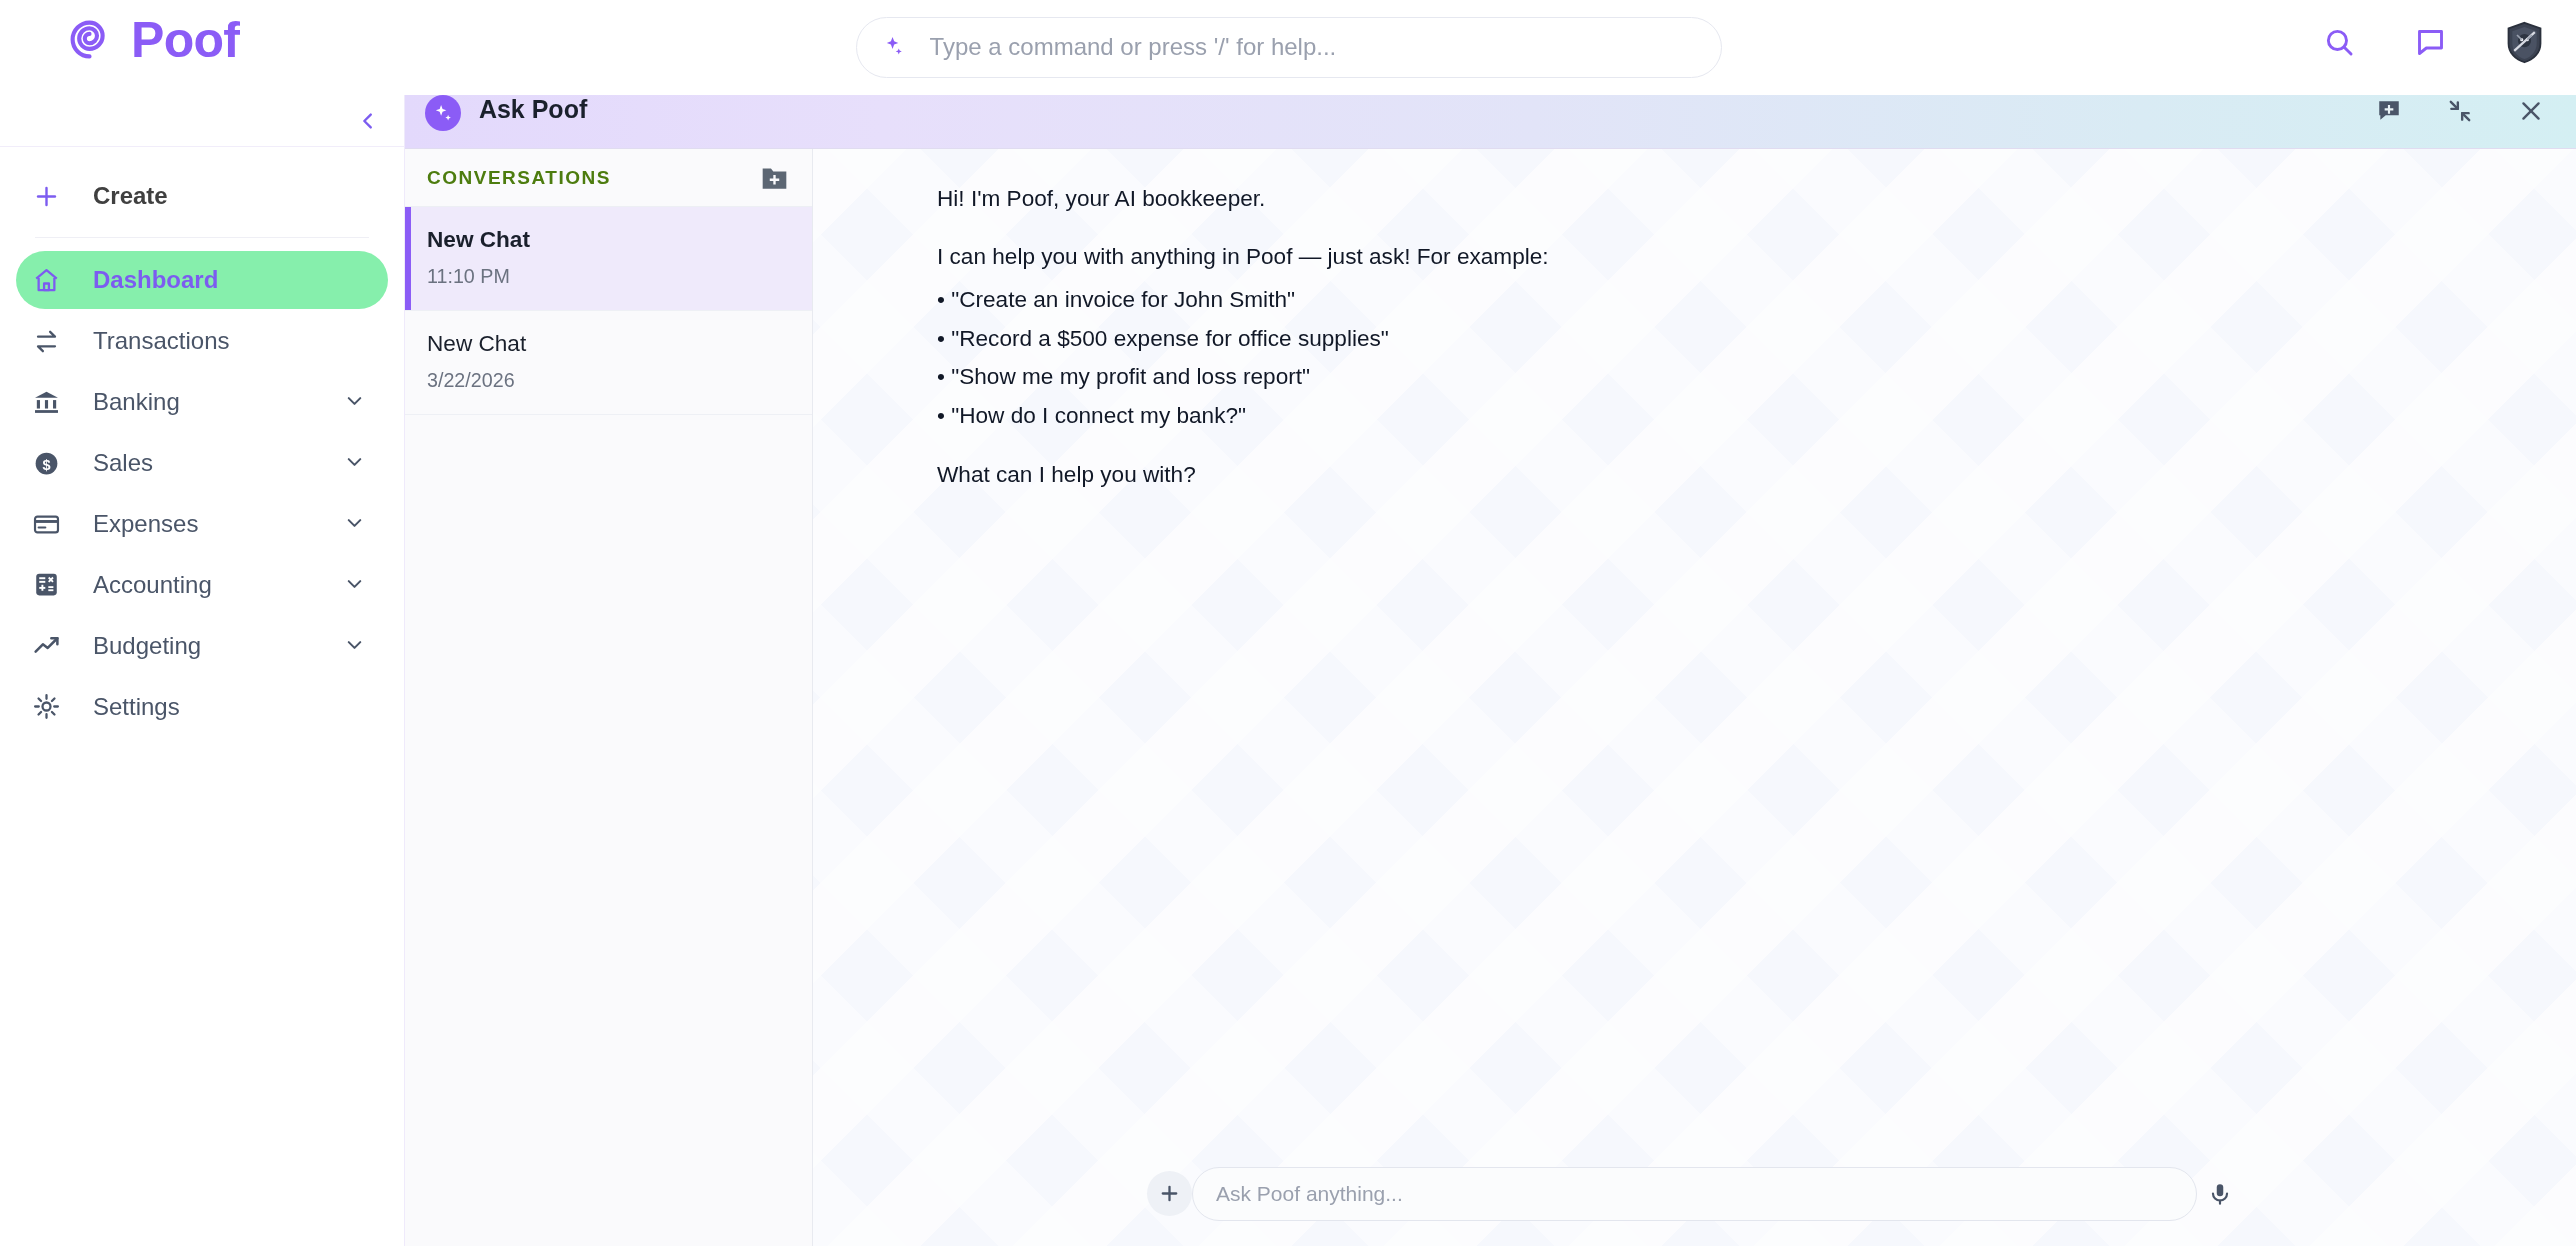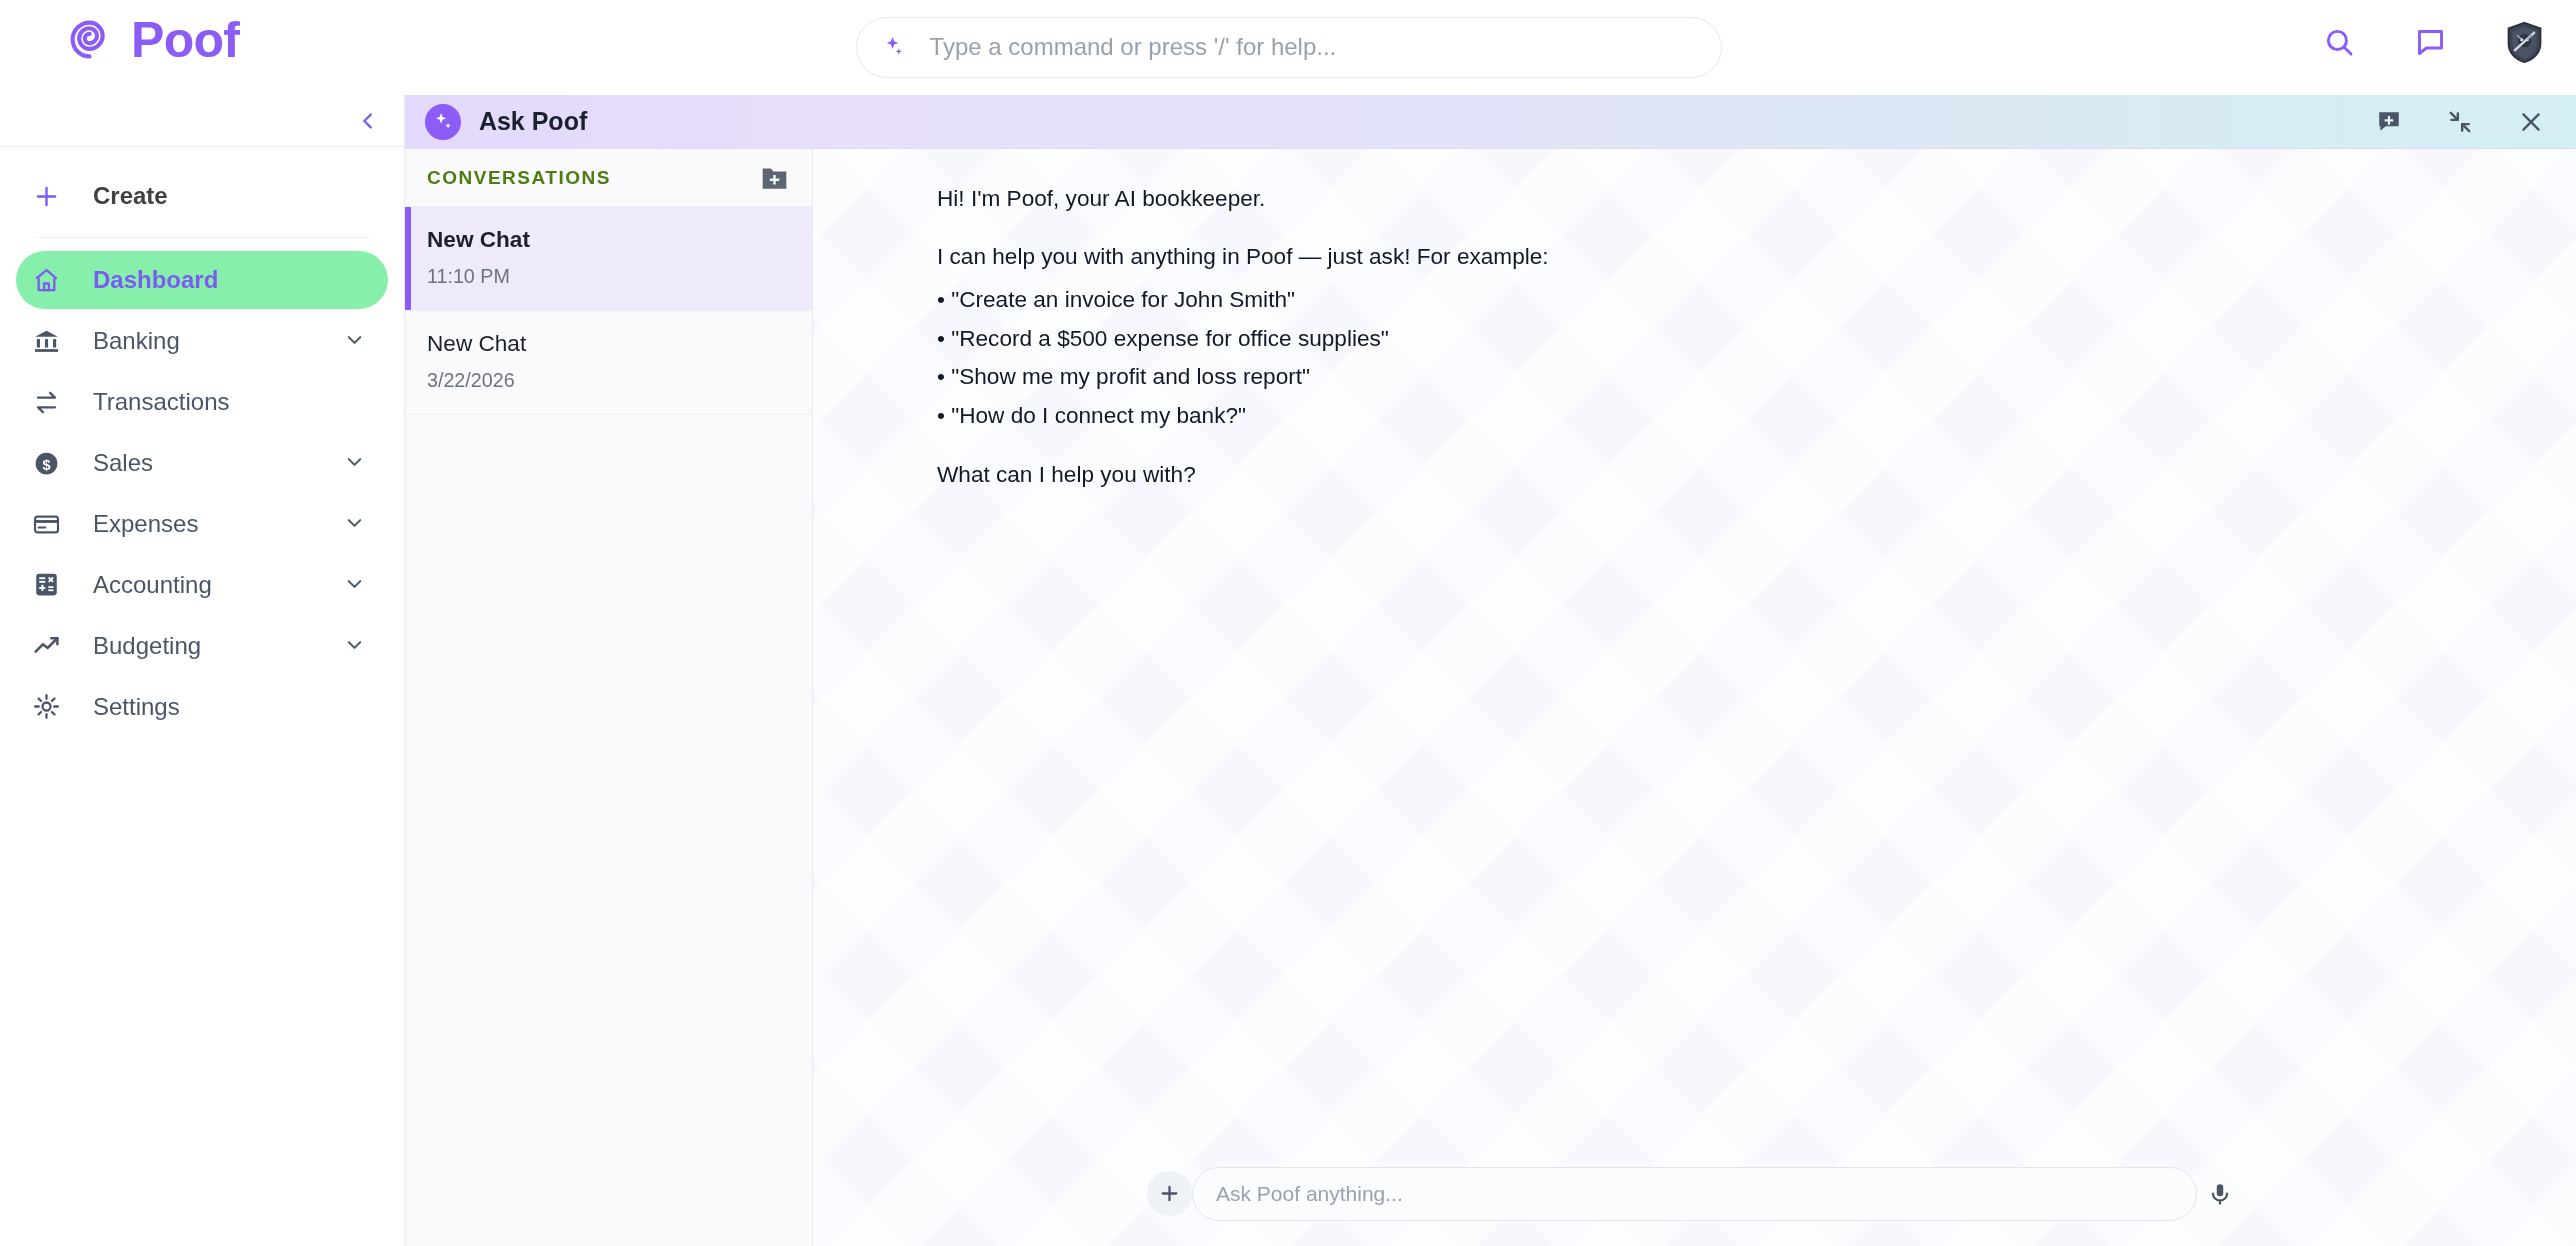--- a/index.html
+++ b/index.html
@@ -61,21 +61,21 @@
   .nav-item.create .lbl { color: #404040; font-weight: 600; }
   .nav-item.active { background: #86efac; }
   .nav-item.active .lbl { color: #7C5CF0; font-weight: 700; }
   .nav-divider { height: 1.5px; background: #EFEFF5; margin: 11.6px 19px 13px 19px; }
 
   
   .panel { position: absolute; top: 95px; left: 405px; width: 2171px; height: 1151px; }
   .panel-header {
     height: 54px; width: 100%;
     background: linear-gradient(90deg, #E3D9FC 0%, #E7DFFB 22%, #E2E4F8 52%, #D9EBF4 80%, #D4EFF3 100%);
-    display: flex; align-items: center; padding: 0 16px 0 20.4px;
+    display: flex; align-items: flex-start; padding: 0 16px 0 20.4px;
     border-bottom: 0.7px solid #E0DCF0;
   }
   .poof-avatar {
     width: 36px; height: 36px; border-radius: 50%;
     background: #8B5CF6; display: flex; align-items: center; justify-content: center;
     flex: 0 0 36px;
   }
   .panel-title { font-size: 25px; font-weight: 700; color: #1A202C; margin-left: 17.5px; }
   .panel-actions { margin-left: auto; display: flex; align-items: center; gap: 39px; padding-right: 13px; }
   .pa-icon { width: 32px; height: 32px; display: flex; align-items: center; justify-content: center; cursor: pointer; }
@@ -222,44 +222,44 @@
             <path d="M3.5 10.5L12 3.5l8.5 7"></path>
               <path d="M5.5 10v10h13V10"></path>
               <rect x="10" y="14.5" width="4" height="5.5"></rect>
           </svg>
         </span>
         <span class="lbl">Dashboard</span>
       </div>
 
       <div class="nav-item">
         <span class="ico">
+          <svg width="29" height="29" viewBox="0 0 24 24" fill="none" stroke="#4A5568" stroke-width="1.9" stroke-linecap="round" stroke-linejoin="round">
+            <polyline points="15 4 19 8 5 8"></polyline>
+              <polyline points="9 20 5 16 19 16"></polyline>
+          </svg>
+        </span>
+        <span class="lbl">Transactions</span>
+      </div>
+
+      <div class="nav-item">
+        <span class="ico">
           <svg width="29" height="29" viewBox="0 0 24 24" fill="#4A5568">
             <path d="M12 3L2.5 8h19z"></path>
               <rect x="4" y="10" width="2.6" height="7"></rect>
               <rect x="10.7" y="10" width="2.6" height="7"></rect>
             <rect x="17.4" y="10" width="2.6" height="7"></rect>
               <rect x="2.5" y="18.3" width="19" height="2.3"></rect>
           </svg>
         </span>
         <span class="lbl">Banking</span>
         <span class="chev">
           <svg width="23" height="23" viewBox="0 0 24 24" fill="none" stroke="#4A5568" stroke-width="2.2" stroke-linecap="round" stroke-linejoin="round">
               <polyline points="6 9 12 15 18 9"></polyline>
             </svg>
         </span>
-      </div>
-
-      <div class="nav-item">
-        <span class="ico">
-          <svg width="29" height="29" viewBox="0 0 24 24" fill="none" stroke="#4A5568" stroke-width="1.9" stroke-linecap="round" stroke-linejoin="round">
-            <polyline points="15 4 19 8 5 8"></polyline>
-              <polyline points="9 20 5 16 19 16"></polyline>
-          </svg>
-        </span>
-        <span class="lbl">Transactions</span>
       </div>
 
       <div class="nav-item">
         <span class="ico">
           <svg width="29" height="29" viewBox="0 0 24 24">
               <circle cx="12" cy="12" r="9" fill="#4A5568"></circle>
             <text x="12" y="17" text-anchor="middle" font-size="12" font-family="Liberation Sans, sans-serif" font-weight="bold" fill="#fff">$</text>
           </svg>
         </span>
         <span class="lbl">Sales</span>

